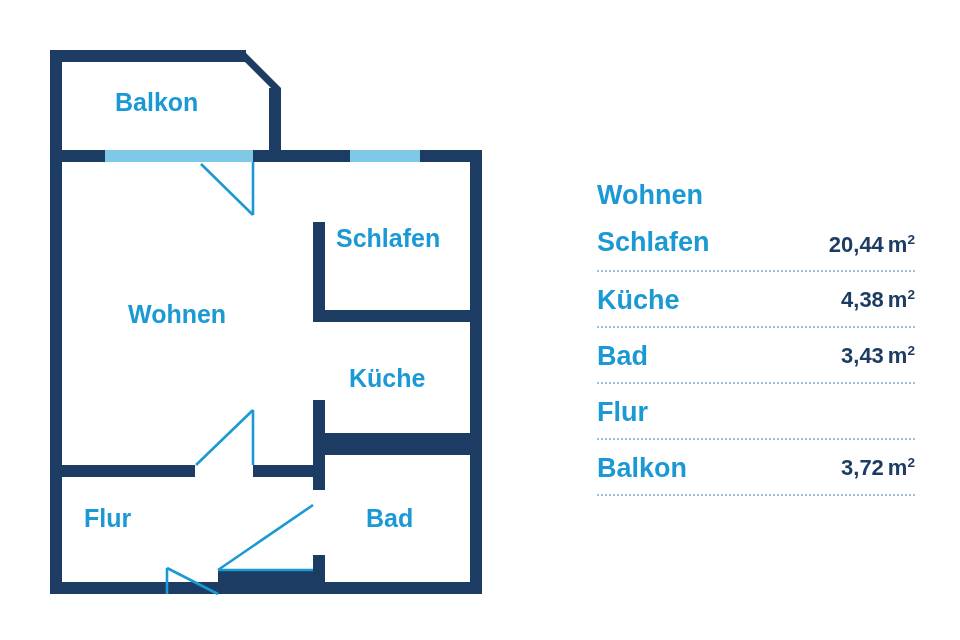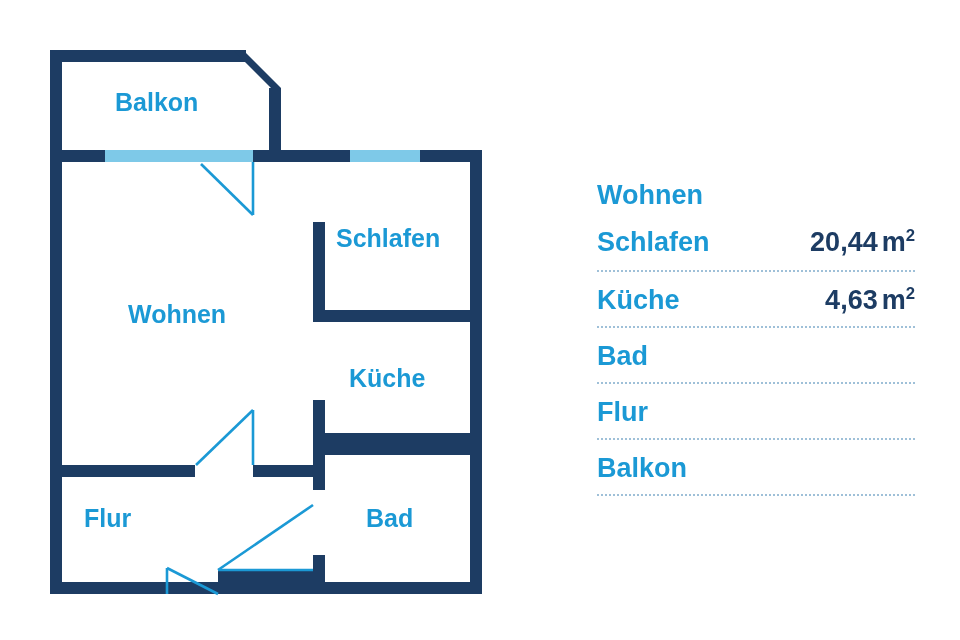--- a/index.html
+++ b/index.html
@@ -67,21 +67,21 @@
   .legend-name {
     font-family: "Liberation Sans", sans-serif;
     font-weight: bold;
     font-size: 27px;
     color: #1b99d5;
     white-space: nowrap;
   }
   .legend-value {
     font-family: "Liberation Sans", sans-serif;
     font-weight: bold;
-    font-size: 27px;
+    font-size: 22px;
     color: #1d3c63;
     white-space: nowrap;
   }
   .legend-value .unit { margin-left: 4px; }
   .legend-value sup {
     font-size: 0.62em;
     vertical-align: super;
     line-height: 0;
   }
 
@@ -205,28 +205,34 @@
       <span class="legend-name">Schlafen</span>
     </div>
     <span class="legend-value">
       <span>20,44</span><span class="unit">m<sup>2</sup></span>
     </span>
   </div>
 
   <div class="legend-row">
     <span class="legend-name">Küche</span>
     <span class="legend-value">
-      <span>4,63</span><span class="unit">m<sup>2</sup></span>
+      <span>4,38</span><span class="unit">m<sup>2</sup></span>
     </span>
   </div>
 
   <div class="legend-row">
     <span class="legend-name">Bad</span>
+    <span class="legend-value">
+      <span>3,43</span><span class="unit">m<sup>2</sup></span>
+    </span>
   </div>
 
   <div class="legend-row">
     <span class="legend-name">Flur</span>
   </div>
 
   <div class="legend-row">
     <span class="legend-name">Balkon</span>
+    <span class="legend-value">
+      <span>3,72</span><span class="unit">m<sup>2</sup></span>
+    </span>
   </div>
 </div>
 
 </body></html>

